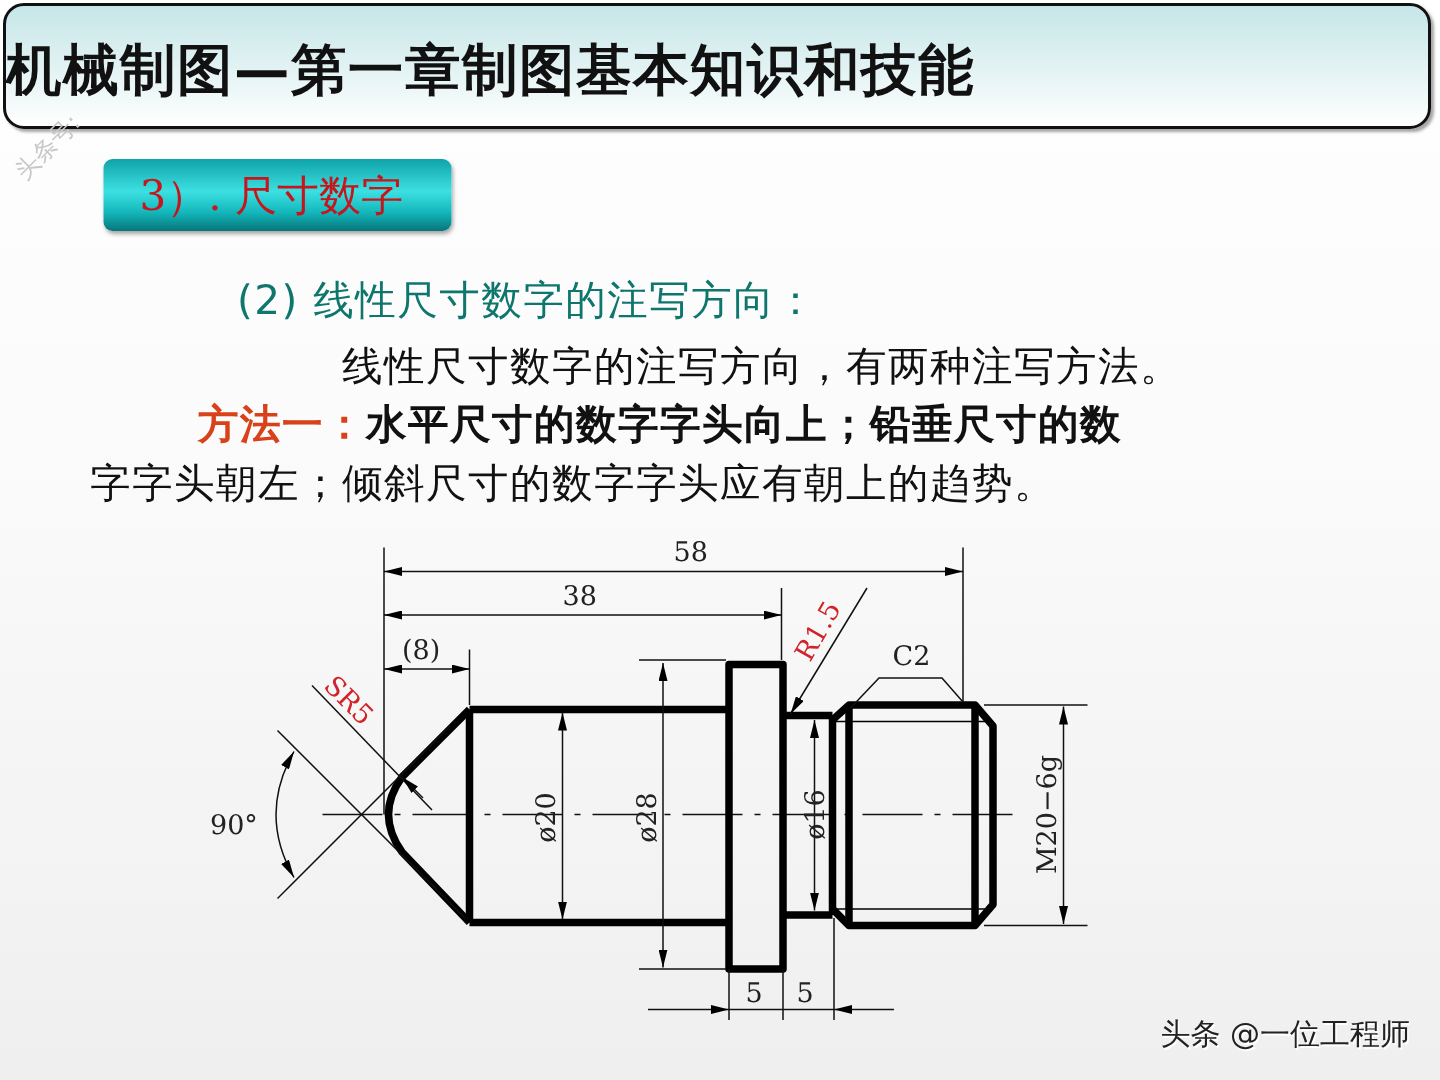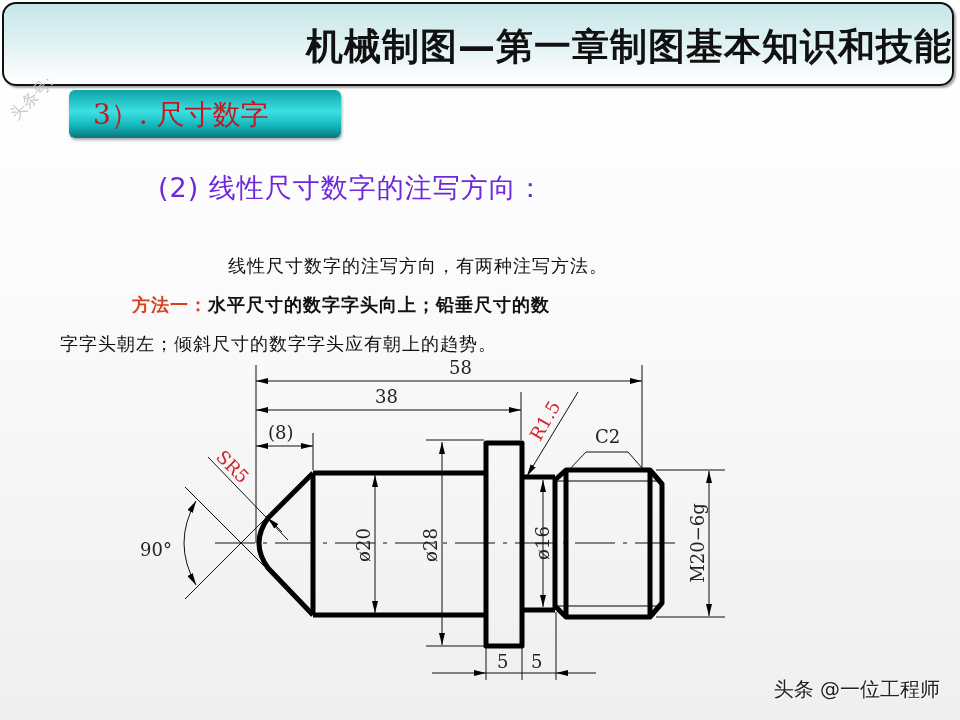--- a/index.html
+++ b/index.html
@@ -9,42 +9,42 @@
     font-family: "DejaVu Sans", "Liberation Sans", sans-serif;
   }
   .title-box {
     position: absolute; left: 2px; top: 2px; width: 952px; height: 84px;
     border: 2px solid #111; border-radius: 14px;
     background: linear-gradient(180deg, #c6e6e8 0%, #e4f3f4 55%, #ffffff 100%);
     box-shadow: 2px 2px 2px rgba(0,0,0,0.35);
     box-sizing: border-box;
   }
   .title-text {
-    position: absolute; left: 0; right: 0; top: 18px; text-align: right;
+    position: absolute; left: 0; right: 0; top: 18px; text-align: left;
     font-size: 37px; font-weight: bold; color: #111; letter-spacing: 1px;
   }
   .section-tag {
-    position: absolute; left: 69px; top: 90px; width: 272px; height: 48px;
+    position: absolute; left: 69px; top: 106px; width: 232px; height: 48px;
     border-radius: 6px; box-sizing: border-box;
     background: linear-gradient(180deg, #0fa3a8 0%, #3de0e2 45%, #12b5b9 75%, #08767a 100%);
     box-shadow: 1px 2px 3px rgba(0,0,0,0.35);
   }
   .section-tag-text {
     position: absolute; left: 24px; top: 6px; font-size: 28px; color: #c6161d;
     font-family: "DejaVu Serif", serif;
   }
   .watermark-diag {
     position: absolute; left: 6px; top: 110px; font-size: 16px; color: #c8c8c8;
     transform: rotate(-45deg); transform-origin: left top;
   }
   .subhead {
-    position: absolute; left: 158px; top: 170px; font-size: 27px; color: #6d28d9;
+    position: absolute; left: 158px; top: 182px; font-size: 27px; color: #0f766e;
     letter-spacing: 1px;
   }
-  .para { position: absolute; font-size: 18px; color: #111; letter-spacing: 1px; margin-top: 28px; }
+  .para { position: absolute; font-size: 27px; color: #111; letter-spacing: 1px; }
   .para .red { color: #d8421a; }
   .line1 { left: 228px; top: 226px; }
   .line2 { left: 132px; top: 265px; font-weight: bold; }
   .line3 { left: 60px; top: 304px; }
   .drawing { position: absolute; left: 0; top: 0; width: 960px; height: 720px; }
   .dim-text { font-family: "DejaVu Serif", serif; font-size: 18px; fill: #222; }
   .dim-red { font-family: "DejaVu Serif", serif; font-size: 18px; fill: #d0232a; }
   .footer-wm {
     position: absolute; right: 20px; top: 676px; font-size: 20px; color: #222;
     text-shadow: 1px 1px 0 #fff;

